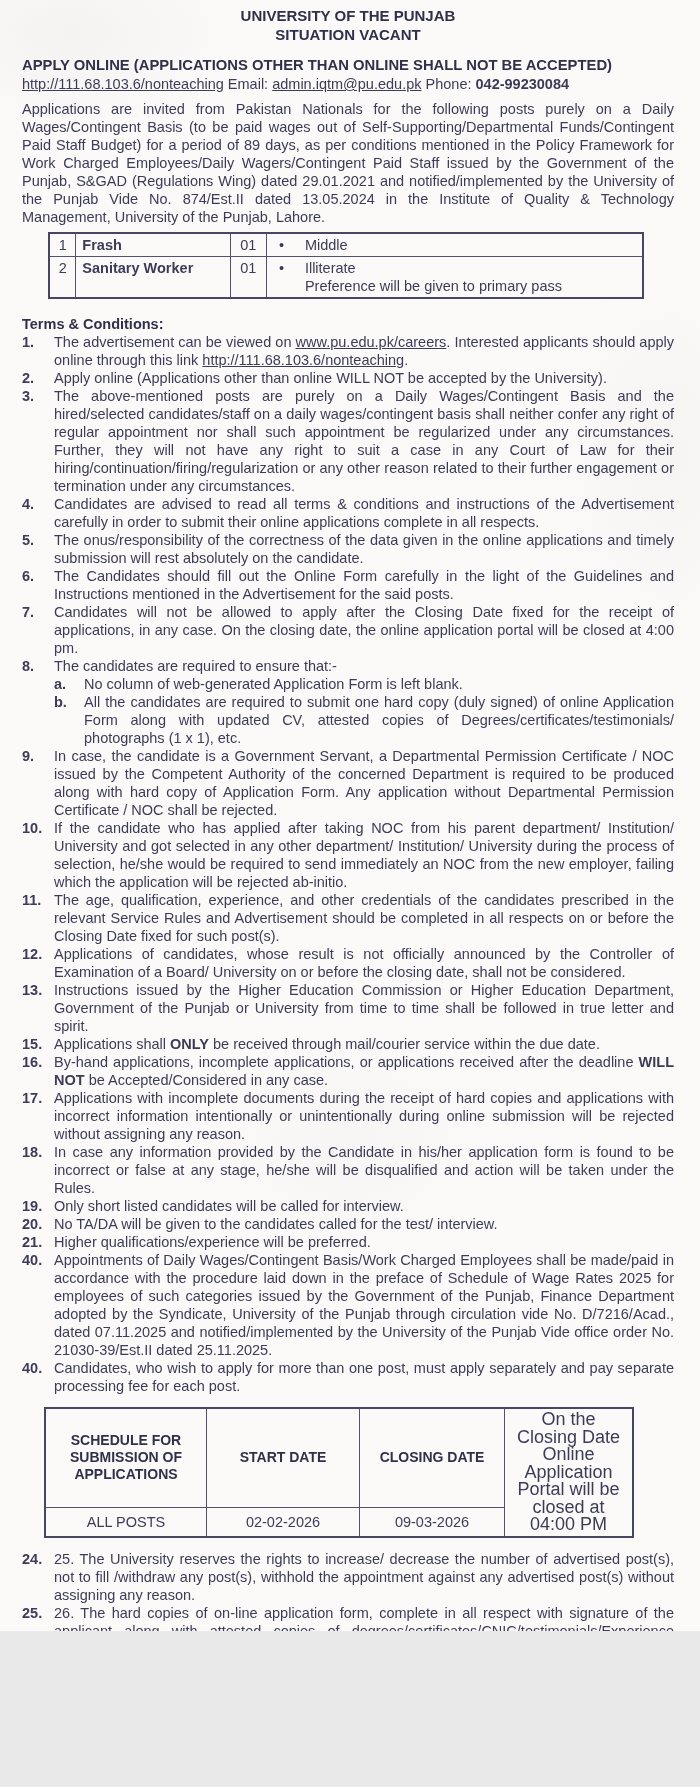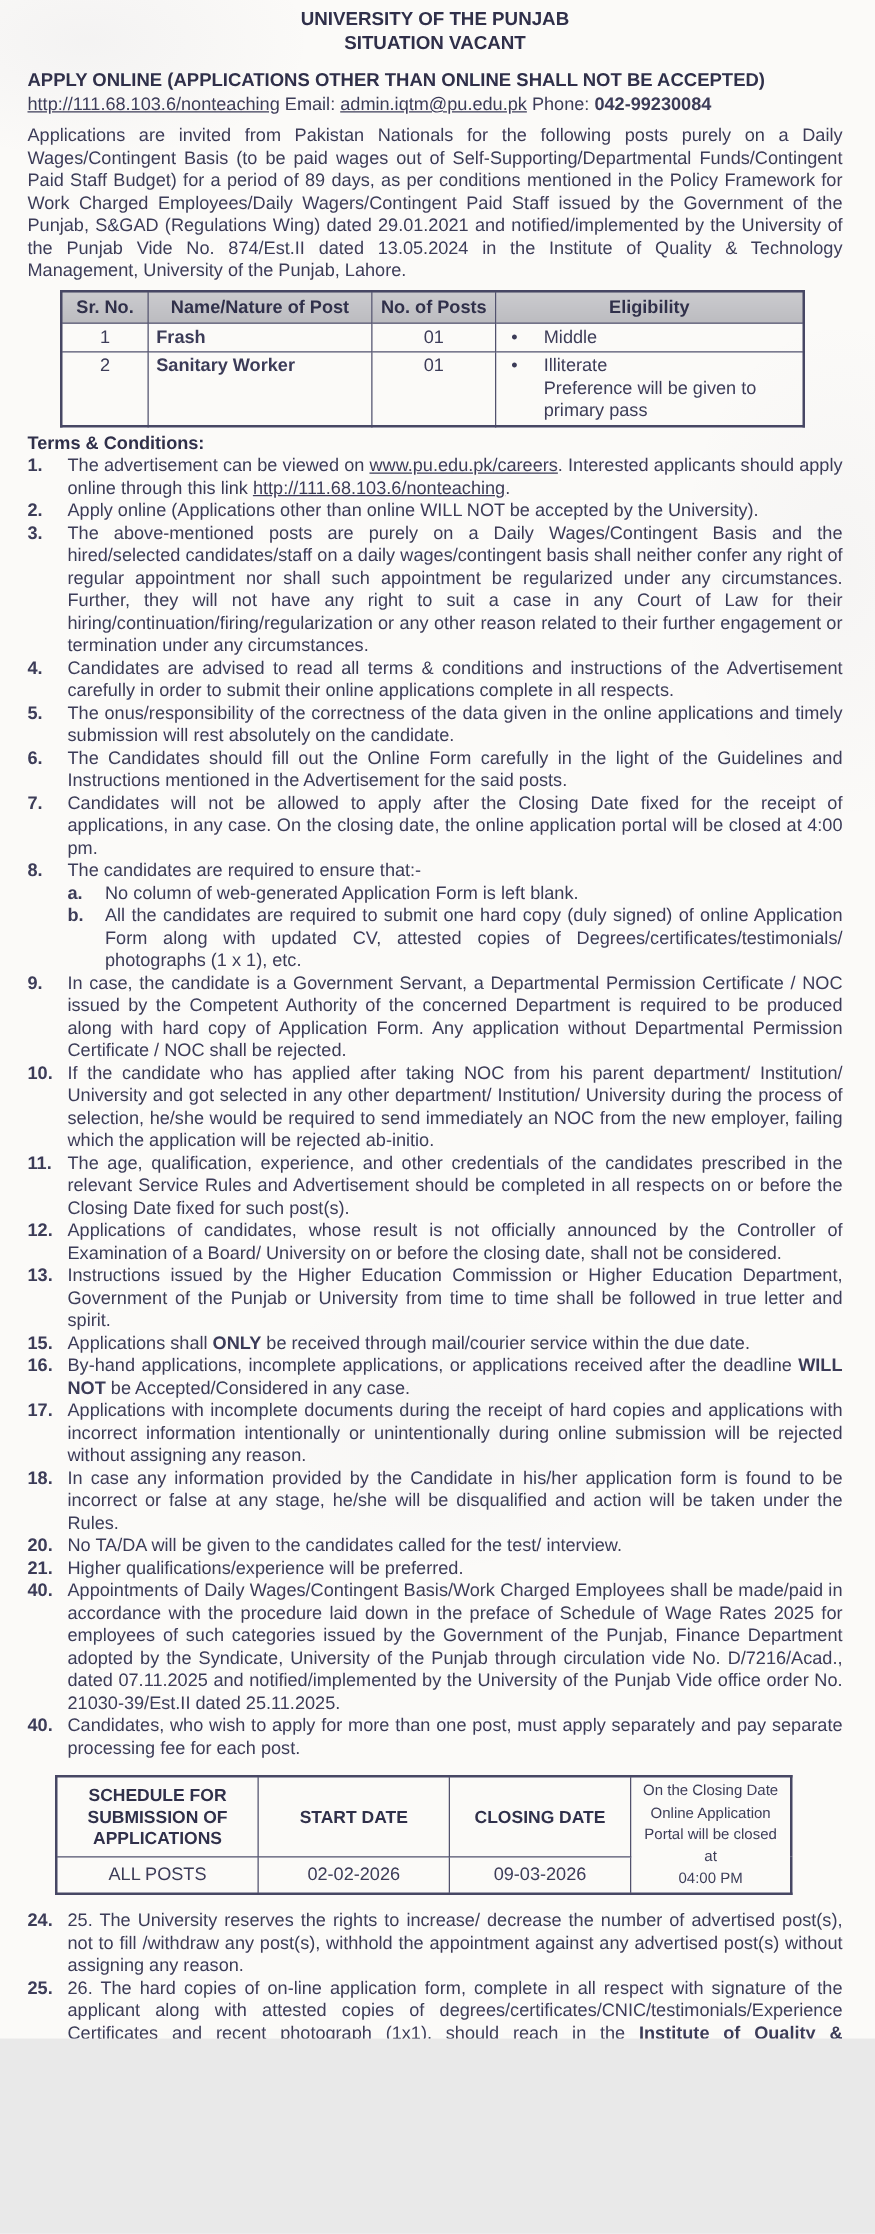--- a/index.html
+++ b/index.html
@@ -31,34 +31,34 @@
   .t1 th,.t1 td{border:1.5px solid #52526e;padding:2px 6px;vertical-align:top}
   .t1 th{background:linear-gradient(#cbcbce,#bcbcc0);color:#30304a;text-align:center;padding:3px 4px}
   .t1 th:nth-child(1){width:60px}
   .t1 th:nth-child(2){width:170px}
   .t1 th:nth-child(3){width:90px}
   .t1 td.ctr{text-align:center}
   .el{display:flex}
   .bu{flex:0 0 26px;padding-left:6px}
   .el2{padding-left:32px}
   
-  .tch{margin-top:4px;font-weight:bold;color:#30304a}
+  .tch{margin-top:16px;font-weight:bold;color:#30304a}
   .ti{display:flex;align-items:flex-start}
   .tn{flex:0 0 32px;font-weight:bold}
   .tt{flex:1;text-align:justify}
   .ti.sub{margin-left:32px}
   .ti.sub .tn{flex:0 0 30px}
   
   .t2{border-collapse:collapse;margin:12px 0 12px 22px;width:590px;border:2px solid #474764;text-align:center}
   .t2 th,.t2 td{border:1.5px solid #52526e;padding:2px 5px;vertical-align:middle}
   .t2 th{font-weight:bold;color:#30304a;font-size:14px;line-height:17px}
   .t2 th:nth-child(1){width:150px}
   .t2 th:nth-child(2){width:142px}
   .t2 th:nth-child(3){width:134px}
-  .t2 .note{font-size:12px;line-height:17.5px}
+  .t2 .note{font-size:18px;line-height:17.5px}
   .t2 .drow td{height:24px}
   
   .sig{position:absolute;top:1630px;left:38px;right:26px;height:157px}
   .signsvg{position:absolute;left:253px;top:2px}
   .dir{position:absolute;top:74px;left:240px;width:330px;text-align:center;
        font-size:13.5px;font-weight:bold;letter-spacing:.4px;color:#2e2e4a}
   .inst{position:absolute;top:92px;left:225px;width:360px;text-align:center;
         font-size:13.5px;font-weight:bold;color:#33334e}
   .stamp{position:absolute;top:112px;left:228px;width:340px;text-align:center;
          color:#a286d2;line-height:15px;text-shadow:0 0 .7px rgba(162,134,210,.75)}
@@ -74,26 +74,20 @@
   <div class="doctitle">UNIVERSITY OF THE PUNJAB</div>
   <div class="doctitle">SITUATION VACANT</div>
 
   <div class="c apply">APPLY ONLINE (APPLICATIONS OTHER THAN ONLINE SHALL NOT BE ACCEPTED)</div>
   <div class="c linkline"><span class="u">http://111.68.103.6/nonteaching</span><span> Email: </span><span class="u">admin.iqtm@pu.edu.pk</span><span> Phone: </span><span class="b">042-99230084</span></div>
 
   <p class="intro">Applications are invited from Pakistan Nationals for the following posts purely on a Daily Wages/Contingent Basis (to be paid wages out of Self-Supporting/Departmental Funds/Contingent Paid Staff Budget) for a period of 89 days, as per conditions mentioned in the Policy Framework for Work Charged Employees/Daily Wagers/Contingent Paid Staff issued by the Government of the Punjab, S&amp;GAD (Regulations Wing) dated 29.01.2021 and notified/implemented by the University of the Punjab Vide No. 874/Est.II dated 13.05.2024 in the Institute of Quality &amp; Technology Management, University of the Punjab, Lahore.</p>
 
   <table class="t1">
     <tbody>
-        <tr>
-      <th>Sr. No.</th>
-      <th>Name/Nature of Post</th>
-      <th>No. of Posts</th>
-      <th>Eligibility</th>
-    </tr>
     <tr>
       <td class="ctr">1</td>
       <td class="b">Frash</td>
       <td class="ctr">01</td>
       <td>
         <div class="el">
               <span class="bu">•</span>
               <span>Middle</span>
             </div>
       </td>
@@ -184,20 +178,24 @@
         <span class="tn">16.</span>
         <span class="tt"><span>By-hand applications, incomplete applications, or applications received after the deadline </span><span class="b">WILL NOT</span><span> be Accepted/Considered in any case.</span></span>
       </div>
       <div class="ti">
         <span class="tn">17.</span>
         <span class="tt"><span>Applications with incomplete documents during the receipt of hard copies and applications with incorrect information intentionally or unintentionally during online submission will be rejected without assigning any reason.</span></span>
       </div>
       <div class="ti">
         <span class="tn">18.</span>
         <span class="tt"><span>In case any information provided by the Candidate in his/her application form is found to be incorrect or false at any stage, he/she will be disqualified and action will be taken under the Rules.</span></span>
+      </div>
+      <div class="ti">
+        <span class="tn">19.</span>
+        <span class="tt"><span>Only short listed candidates will be called for interview.</span></span>
       </div>
       <div class="ti">
         <span class="tn">20.</span>
         <span class="tt"><span>No TA/DA will be given to the candidates called for the test/ interview.</span></span>
       </div>
       <div class="ti">
         <span class="tn">21.</span>
         <span class="tt"><span>Higher qualifications/experience will be preferred.</span></span>
       </div>
       <div class="ti">

